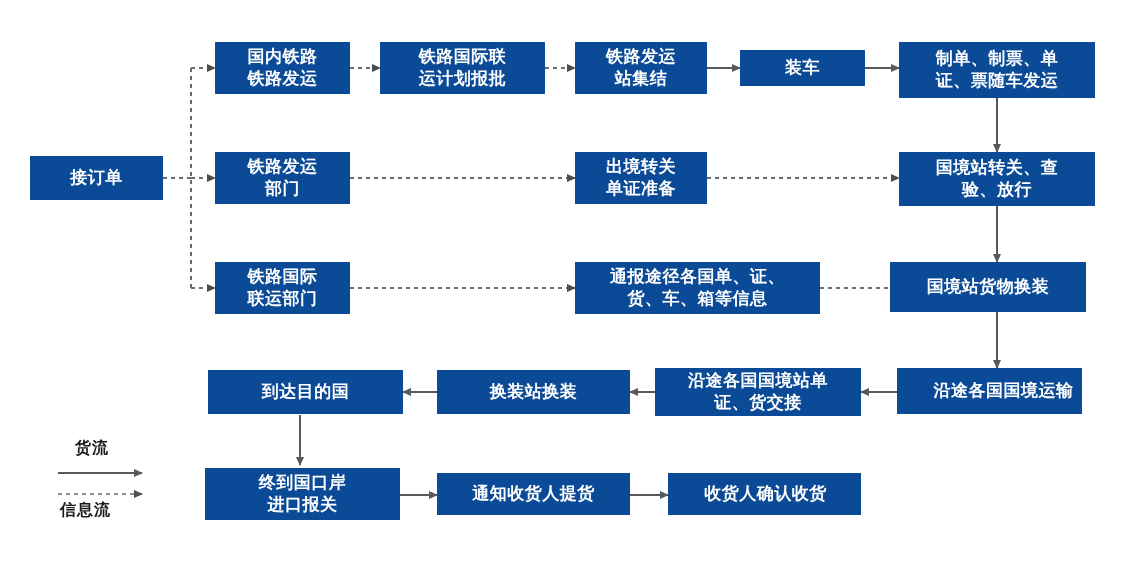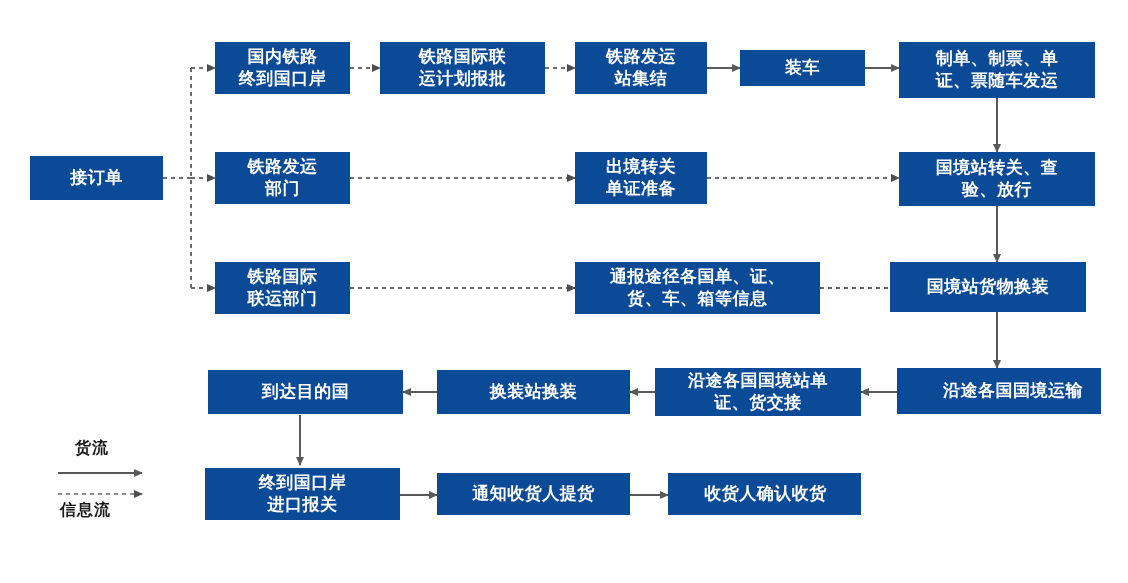--- a/index.html
+++ b/index.html
@@ -111,21 +111,21 @@
     <path class="solid-line" d="M300,415 L300,465" marker-end="url(#arrowSolid)"></path>
 
     <path class="solid-line" d="M400,495 L437,495" marker-end="url(#arrowSolid)"></path>
     <path class="solid-line" d="M630,495 L668,495" marker-end="url(#arrowSolid)"></path>
 
     <path class="solid-line" d="M58,473 L142,473" marker-end="url(#arrowSolid)"></path>
     <path class="dotted-thin" d="M58,494 L142,494" marker-end="url(#arrowDot)"></path>
   </svg>
 
   <div class="node" style="left:215px; top:42px; width:135px; height:52px;">国内铁路
-终到国口岸</div>
+铁路发运</div>
 
   <div class="node" style="left:380px; top:42px; width:165px; height:52px;">铁路国际联
 运计划报批</div>
 
   <div class="node" style="left:575px; top:42px; width:132px; height:52px;">铁路发运
 站集结</div>
 
   <div class="node" style="left:740px; top:50px; width:125px; height:36px;">装车</div>
 
   <div class="node" style="left:899px; top:42px; width:196px; height:56px;">制单、制票、单
@@ -143,21 +143,21 @@
 验、放行</div>
 
   <div class="node" style="left:215px; top:262px; width:135px; height:52px;">铁路国际
 联运部门</div>
 
   <div class="node" style="left:575px; top:262px; width:245px; height:52px;">通报途径各国单、证、
 货、车、箱等信息</div>
 
   <div class="node" style="left:890px; top:262px; width:196px; height:50px;">国境站货物换装</div>
 
-  <div class="node" style="left:897px; top:368px; width:204px; height:46px;padding-left:34px;">沿途各国国境运输</div>
+  <div class="node" style="left:897px; top:368px; width:185px; height:46px;padding-left:34px;">沿途各国国境运输</div>
 
   <div class="node" style="left:655px; top:368px; width:206px; height:48px;">沿途各国国境站单
 证、货交接</div>
 
   <div class="node" style="left:437px; top:370px; width:193px; height:44px;">换装站换装</div>
 
   <div class="node" style="left:208px; top:370px; width:195px; height:44px;">到达目的国</div>
 
   <div class="node" style="left:205px; top:468px; width:195px; height:52px;">终到国口岸
 进口报关</div>

